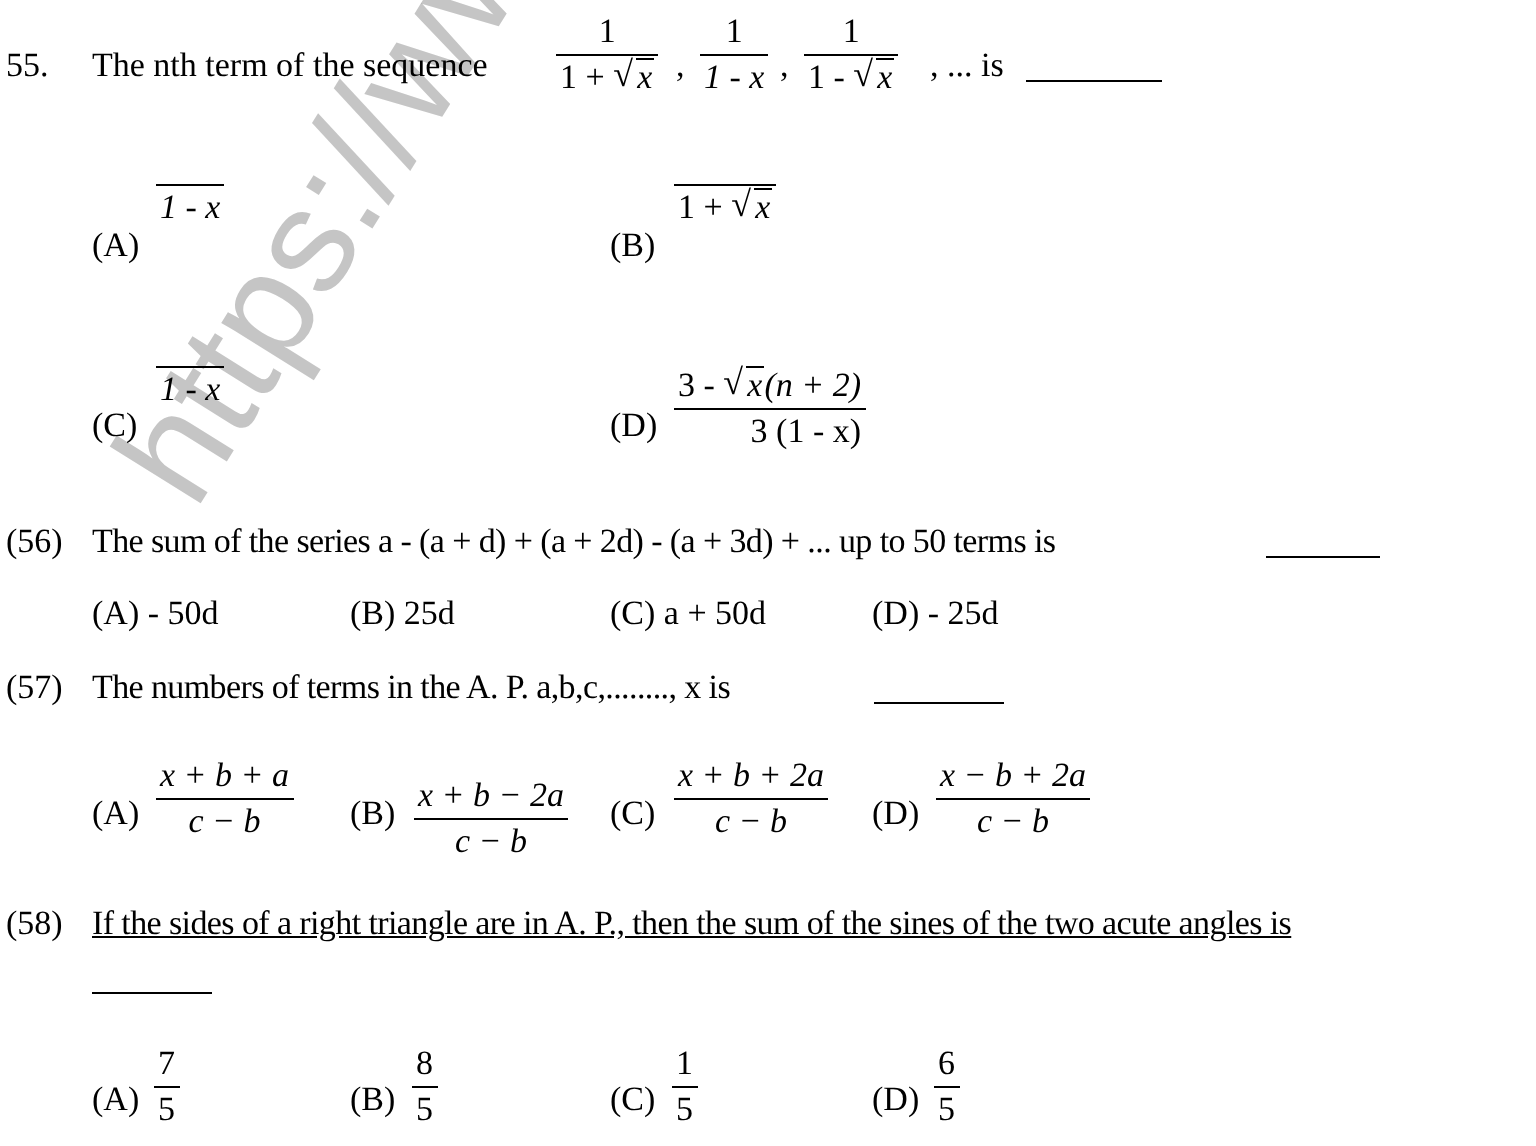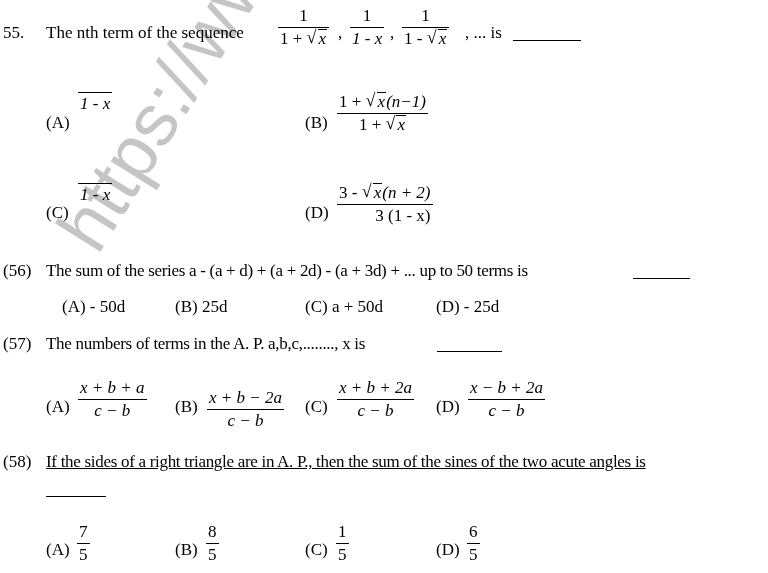--- a/index.html
+++ b/index.html
@@ -43,40 +43,39 @@
   </span>
   <span class="abs" style="left:465px;top:23px;">, ... is</span>
   <span class="abs blank" style="left:513px;top:40px;width:68px;"></span>
 
   <span class="abs" style="left:46px;top:113px;">(A)</span>
   <span class="frac" style="left:78px;top:92px;">
     <span class="den it">1 - x</span>
   </span>
   <span class="abs" style="left:305px;top:113px;">(B)</span>
   <span class="frac" style="left:337px;top:92px;">
-    <span class="num"><span>1 + </span><span class="sqrt"><span class="rad it">x</span></span><span class="it">(n−1)</span></span>
     <span class="den"><span>1 + </span><span class="sqrt"><span class="rad it">x</span></span></span>
   </span>
 
   <span class="abs" style="left:46px;top:203px;">(C)</span>
   <span class="frac" style="left:78px;top:183px;">
     <span class="den it">1 - x</span>
   </span>
   <span class="abs" style="left:305px;top:203px;">(D)</span>
   <span class="frac" style="left:337px;top:183px;text-align:right;">
     <span class="num"><span>3 - </span><span class="sqrt"><span class="rad it">x</span></span><span class="it">(n + 2)</span></span>
     <span class="den">3 (1 - x)</span>
   </span>
 </div>
 
 <div>
   <span class="abs" style="left:3px;top:261px;">(56)</span>
   <span class="abs" style="left:46px;top:261px;letter-spacing:-0.3px;">The sum of the series a - (a + d) + (a + 2d) - (a + 3d) + ... up to 50 terms is</span>
   <span class="abs blank" style="left:633px;top:278px;width:57px;"></span>
-  <span class="abs" style="left:46px;top:297px;margin-left:16px;"><span>(A)</span> <span>- 50d</span></span>
+  <span class="abs" style="left:46px;top:297px;"><span>(A)</span> <span>- 50d</span></span>
   <span class="abs" style="left:175px;top:297px;"><span>(B)</span> <span>25d</span></span>
   <span class="abs" style="left:305px;top:297px;"><span>(C)</span> <span>a + 50d</span></span>
   <span class="abs" style="left:436px;top:297px;"><span>(D)</span> <span>- 25d</span></span>
 </div>
 
 <div>
   <span class="abs" style="left:3px;top:334px;">(57)</span>
   <span class="abs" style="left:46px;top:334px;letter-spacing:-0.3px;">The numbers of terms in the A. P.  a,b,c,........, x is</span>
   <span class="abs blank" style="left:437px;top:351px;width:65px;"></span>
 

